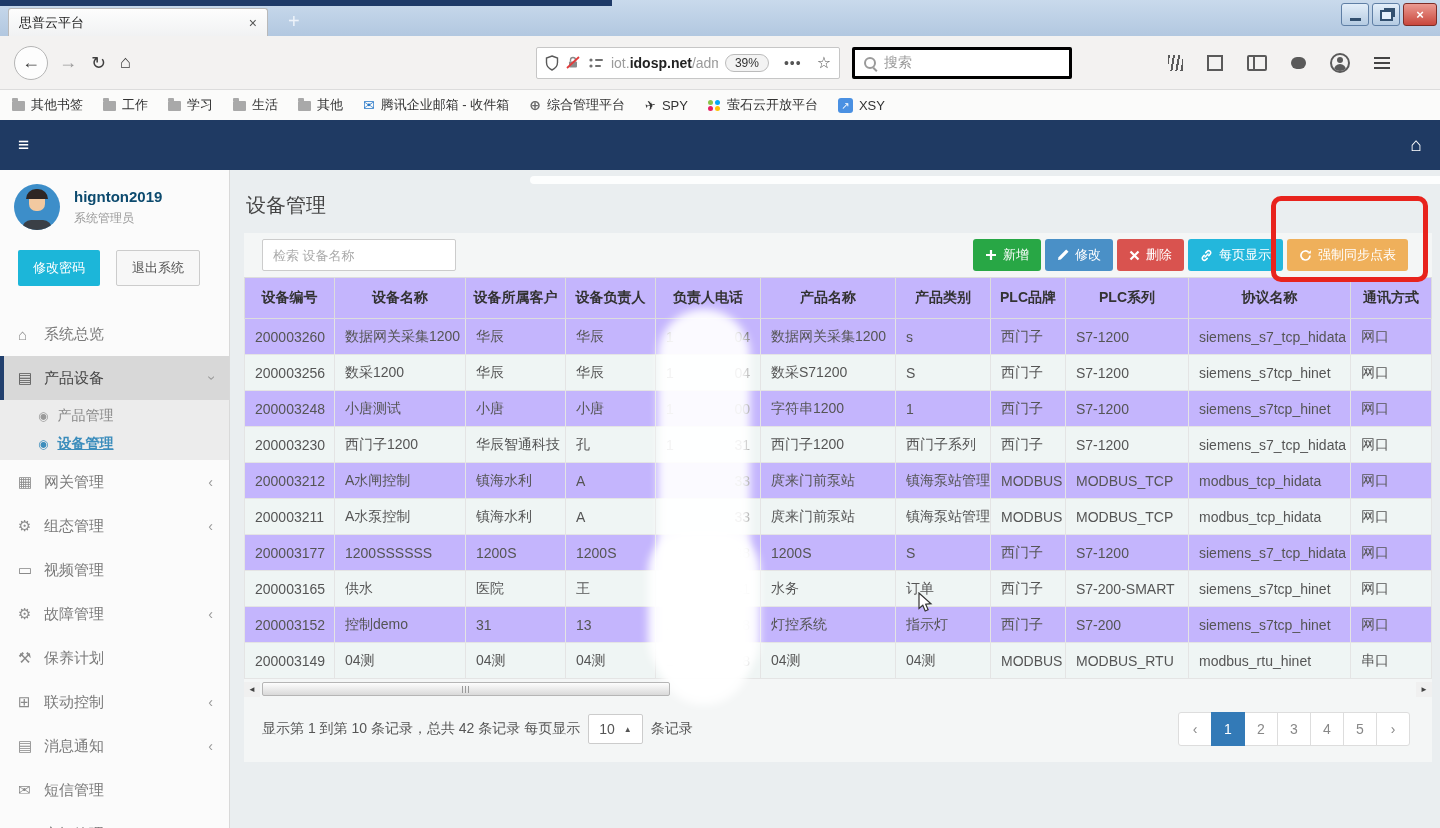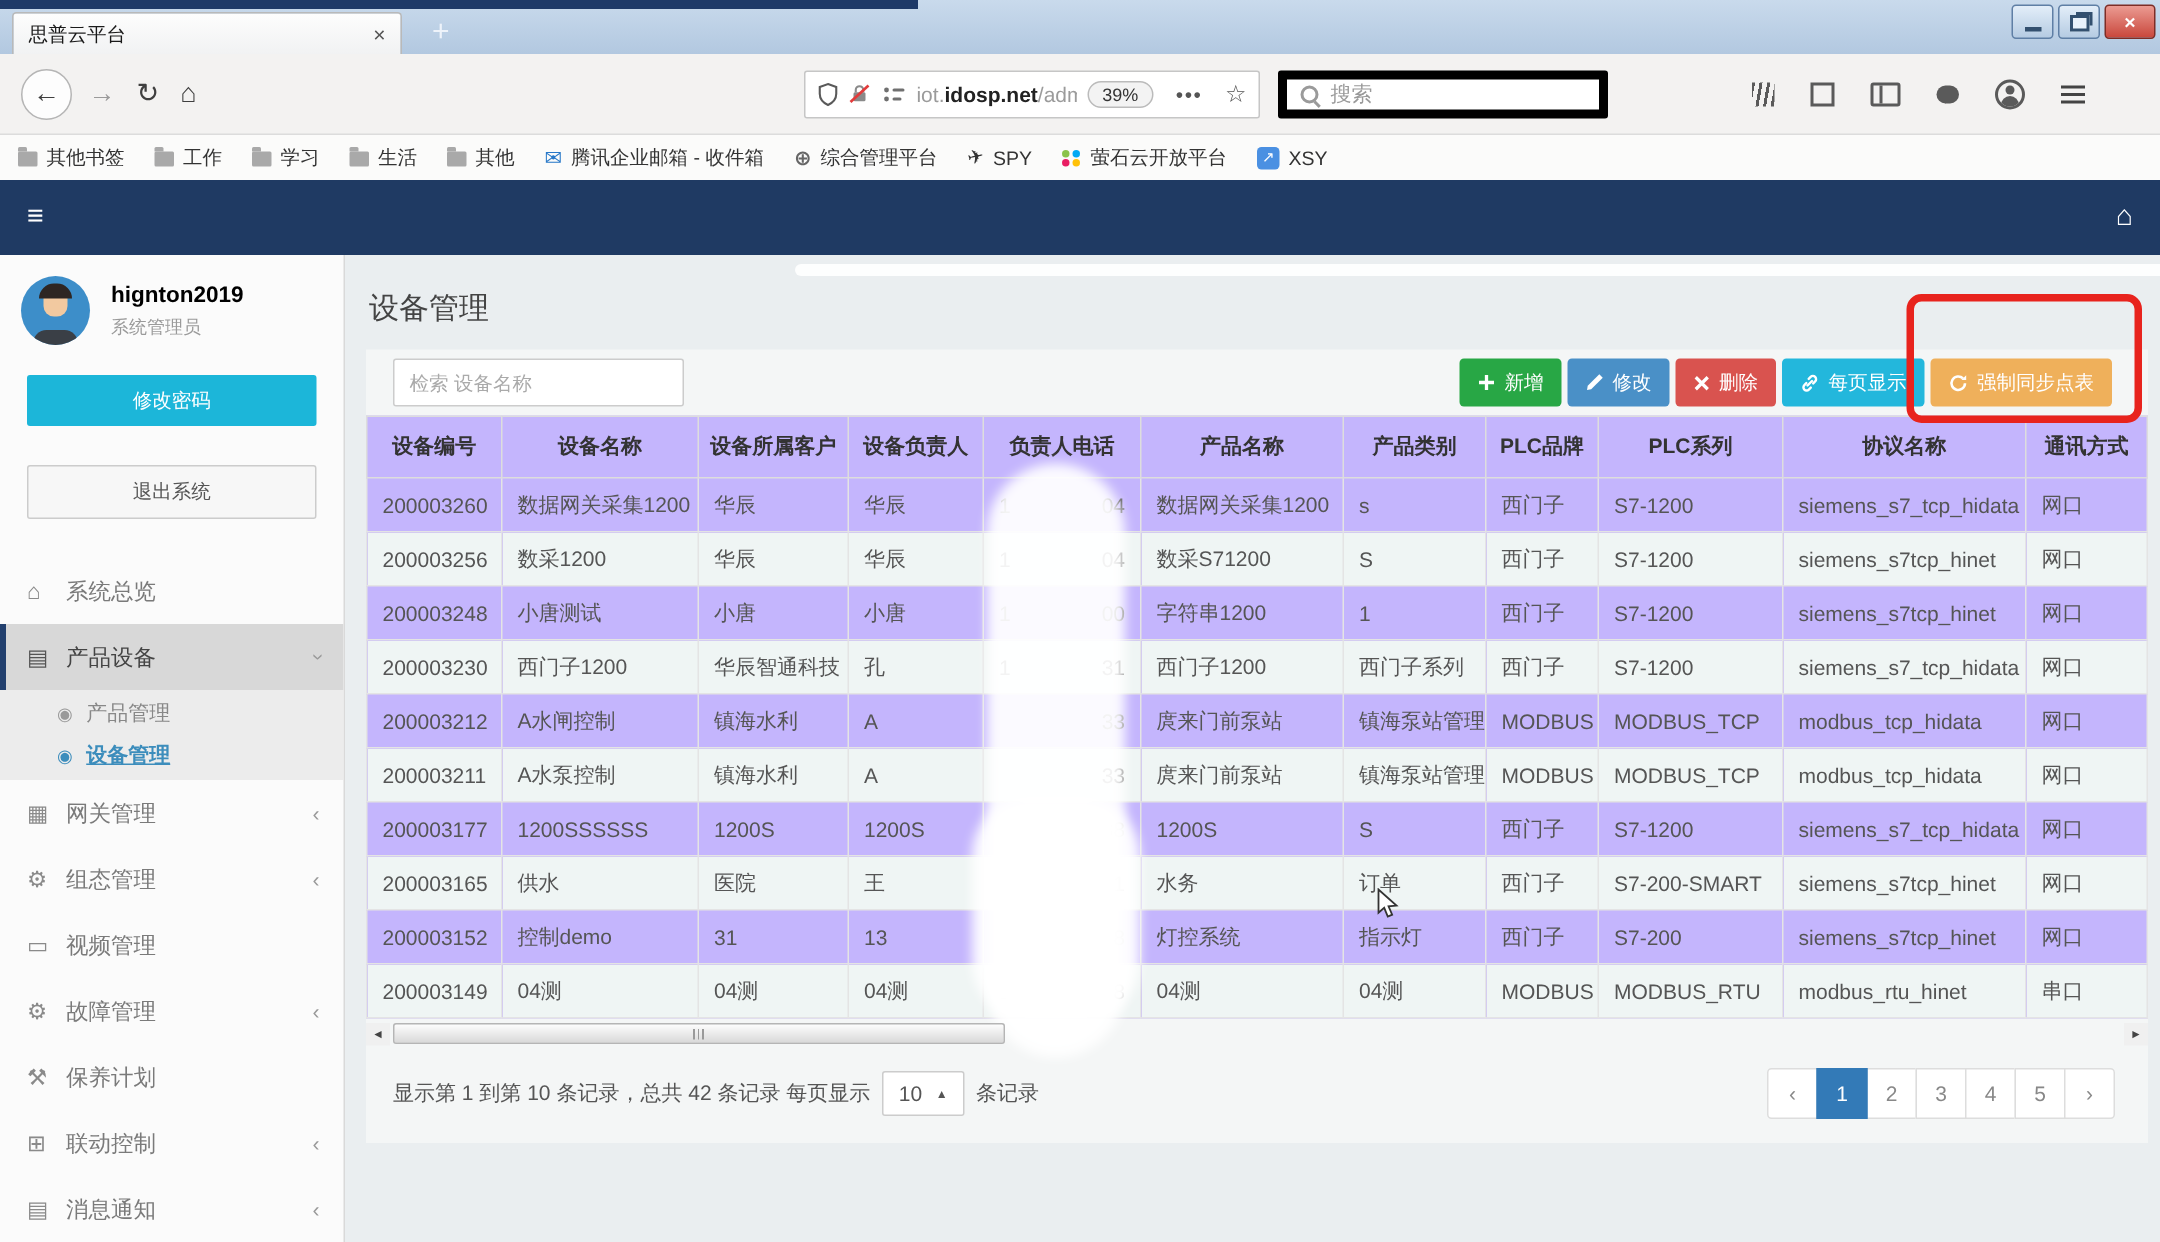--- a/index.html
+++ b/index.html
@@ -27,21 +27,21 @@
   .navbtn{font-size:18px;color:#3f3f3f;margin:0 7px;}
   .backbtn{width:32px;height:32px;border:1px solid #b5b5b5;border-radius:50%;display:flex;align-items:center;justify-content:center;background:#fdfdfd;margin:0 4px;}
   .fwd{color:#9a9a9a;}
   .urlbar{margin-left:398px;width:304px;height:32px;background:#fff;border:1px solid #c6c6c6;border-radius:2px;
           display:flex;align-items:center;padding:0 8px;gap:7px;box-sizing:border-box;white-space:nowrap;overflow:hidden;}
   .urltext{font-size:14px;color:#9b9b9b;overflow:hidden;text-overflow:clip;}
   .urltext b{color:#222;font-weight:bold;}
   .zoompill{margin-left:auto;border:1px solid #bbb;border-radius:10px;background:#f3f3f3;font-size:12px;color:#333;padding:1px 9px;}
   .dots{font-size:14px;color:#555;letter-spacing:1px;margin-left:8px;}
   .star{font-size:16px;color:#555;margin-left:8px;}
-  .searchbar{margin-left:12px;width:220px;height:32px;background:#fff;border:6px solid #000000;border-radius:2px;
+  .searchbar{margin-left:12px;width:220px;height:32px;background:#fff;border:3px solid #000000;border-radius:2px;
              display:flex;align-items:center;padding:0 9px;gap:8px;box-sizing:border-box;color:#9a9a9a;font-size:14px;}
   .mag{width:8px;height:8px;border:2px solid #9a9a9a;border-radius:50%;position:relative;}
   .mag::after{content:"";position:absolute;left:8px;top:8px;width:5px;height:2px;background:#9a9a9a;transform:rotate(45deg);transform-origin:0 0;}
   .ticons{display:flex;align-items:center;gap:24px;margin-left:96px;}
   .lib{width:15px;height:16px;background:repeating-linear-gradient(100deg,#5a5a5a 0 2px,transparent 2px 5px);}
   .clip{width:12px;height:12px;border:2px solid #5a5a5a;position:relative;}
   .split{width:16px;height:12px;border:2px solid #5a5a5a;border-radius:2px;position:relative;}
   .split::before{content:"";position:absolute;left:4px;top:0;width:2px;height:12px;background:#5a5a5a;}
   .bubble{width:15px;height:12px;background:#5a5a5a;border-radius:7px;position:relative;}
   .bubble::after{content:"";position:absolute;left:2px;bottom:-4px;border:4px solid transparent;border-top-color:#5a5a5a;}
@@ -73,23 +73,23 @@
   .app-body{flex:1;display:flex;min-height:0;}
 
   
   .sidebar{width:230px;flex:none;background:#fbfbfb;border-right:1px solid #d9d9d9;box-sizing:border-box;overflow:hidden;}
   .user-panel{padding:14px 14px 0 14px;}
   .user-row{display:flex;align-items:center;gap:14px;}
   .avatar{width:46px;height:46px;border-radius:50%;background:#3d8ec9;position:relative;overflow:hidden;flex:none;}
   .avatar .hair{position:absolute;left:12px;top:5px;width:22px;height:10px;border-radius:10px 10px 0 0;background:#2e2623;}
   .avatar::before{content:"";position:absolute;left:15px;top:8px;width:16px;height:19px;border-radius:7px;background:#f2c9a0;}
   .avatar::after{content:"";position:absolute;left:8px;bottom:-4px;width:30px;height:14px;border-radius:9px 9px 0 0;background:#3a3f46;}
-  .uname{font-size:15px;font-weight:bold;color:#000000;}
+  .uname{font-size:15px;font-weight:bold;color:#0c4a6e;}
   .urole{font-size:12px;color:#9a9a9a;margin-top:5px;}
-  .user-actions{display:flex;margin:20px 4px 0 4px;gap:26px;flex-direction:column;}
+  .user-actions{display:flex;margin:20px 4px 0 4px;gap:16px;}
   .btn-cyan{background:#1cb6d9;color:#fff;border:none;font-size:13px;padding:8px 15px;border-radius:2px;}
   .btn-light{background:#f7f7f7;color:#555;border:1px solid #ccc;font-size:13px;padding:8px 15px;border-radius:2px;}
   .menu{margin-top:26px;}
   .menu-item{height:44px;display:flex;align-items:center;padding:0 16px 0 18px;color:#7a7a7a;font-size:15px;box-sizing:border-box;}
   .menu-item .mi-icon{width:26px;color:#8a8a8a;font-size:15px;flex:none;}
   .menu-item .chev{margin-left:auto;color:#999;font-size:14px;}
   .menu-item .chev.down{transform:rotate(-90deg);}
   .menu-item.active{background:#d8d8d8;border-left:4px solid #22406e;padding-left:14px;color:#444;}
   .menu-item.active .mi-icon{color:#555;}
   .submenu{background:#ececec;padding:2px 0;}

